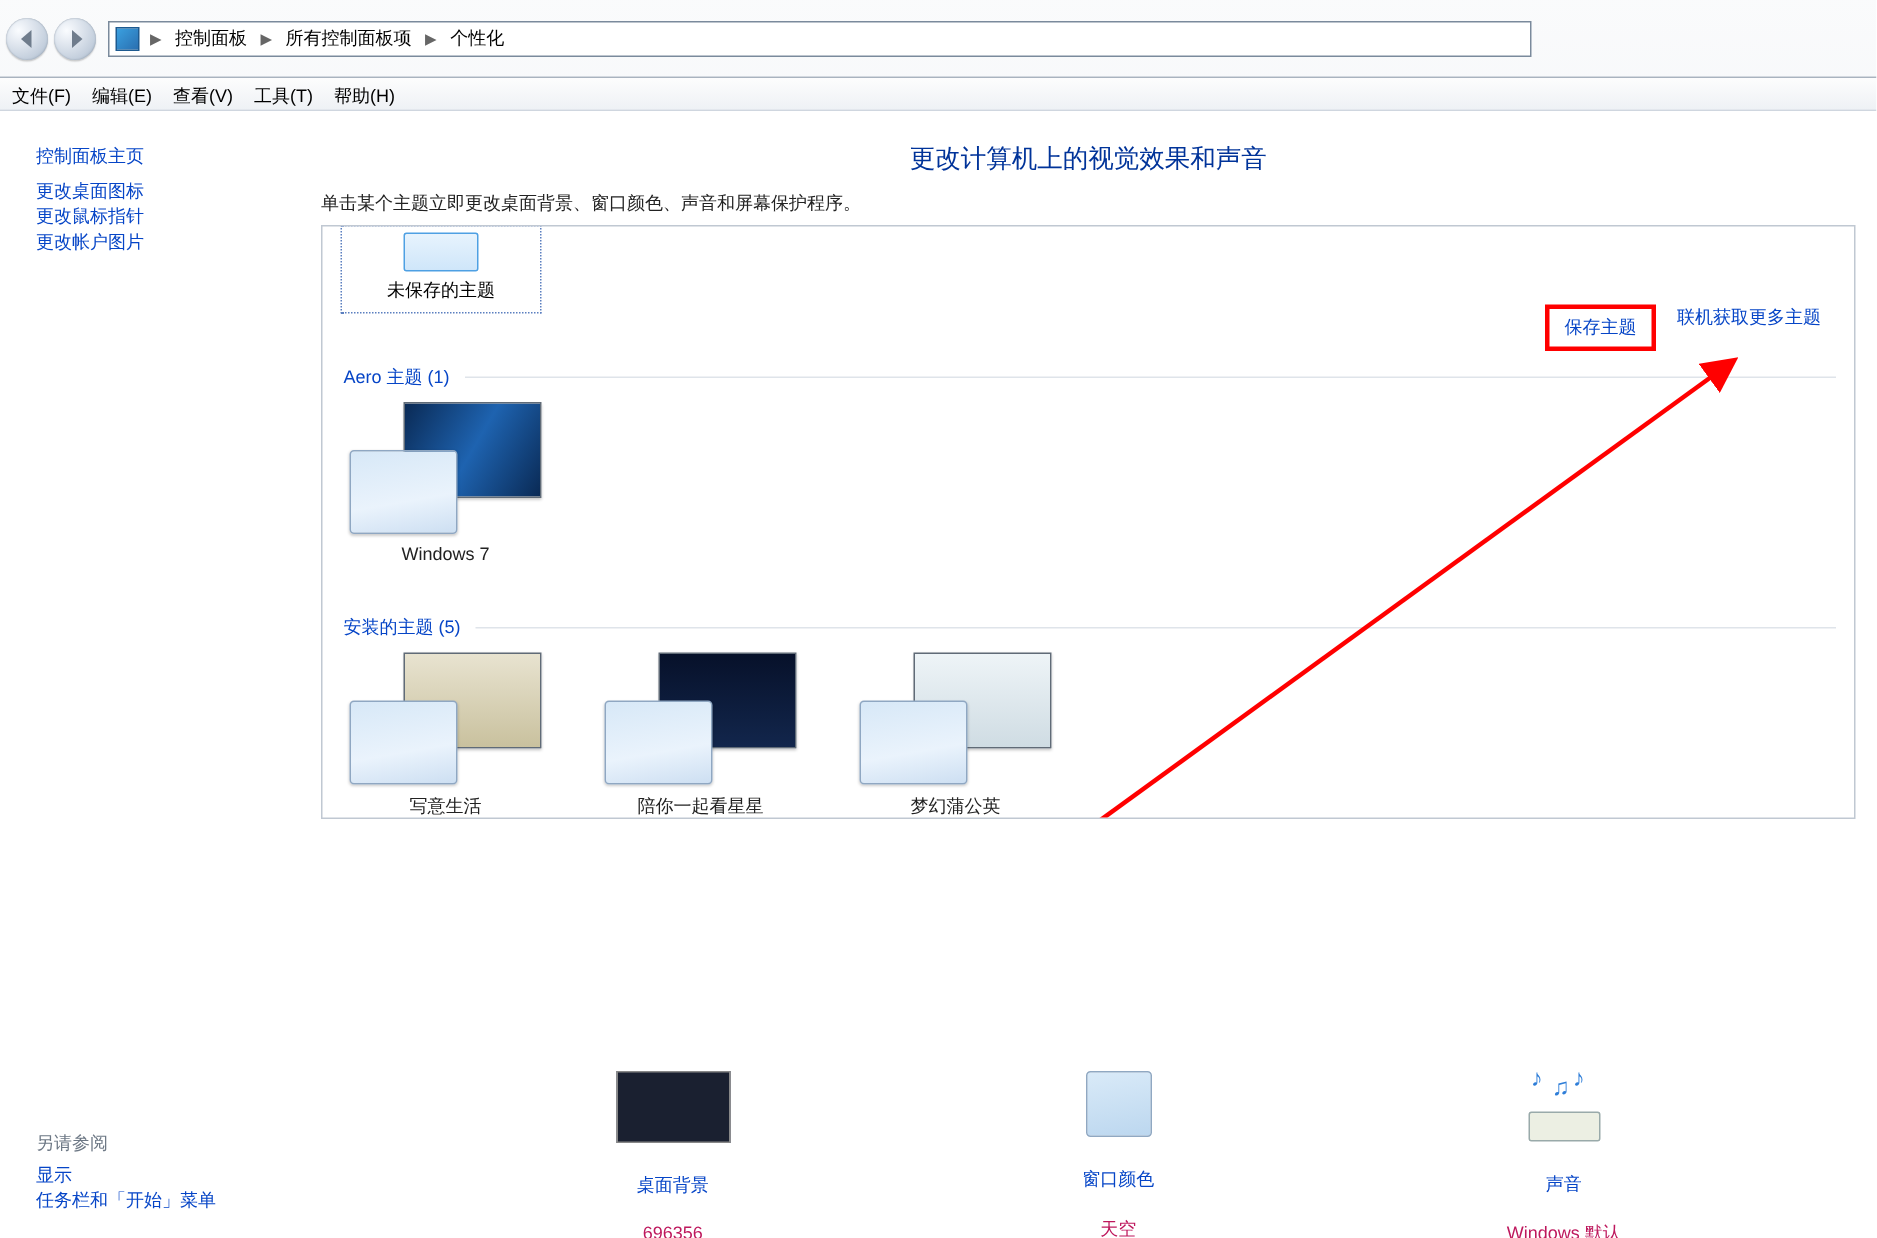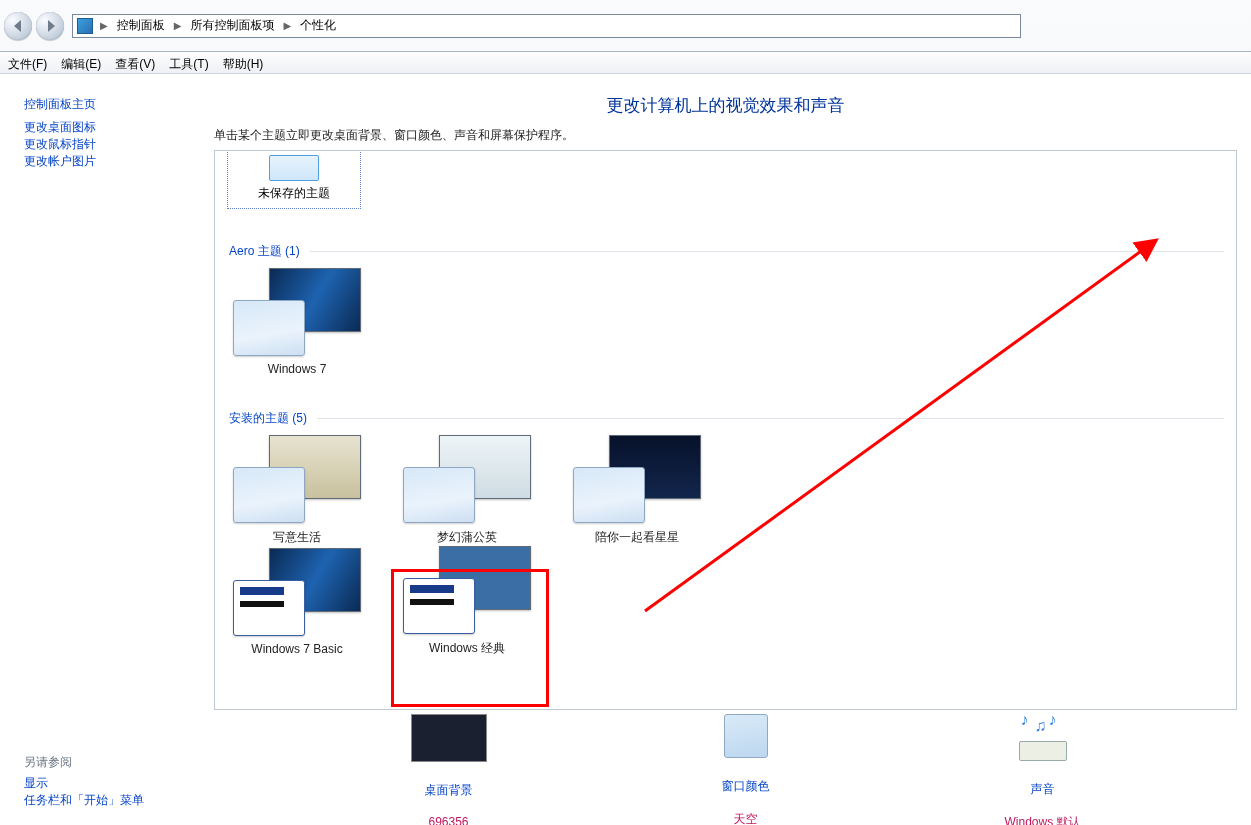--- a/index.html
+++ b/index.html
@@ -96,21 +96,21 @@
   .page-title {
     color:#003399;
     font-size:17px;
     margin-bottom: 10px;
     text-align: center;
   }
   .page-sub { color:#222; margin-bottom:6px; }
 
   .themes-box {
     border:1px solid #c0c8d2;
-    height: 560px;
+    height: 396px;
     overflow:hidden;
     position:relative;
     padding: 0 12px 12px 12px;
   }
 
   
   .unsaved-wrap {
     width: 134px;
     border:1px dotted #5b7fbf;
     padding: 0 0 6px 0;
@@ -273,20 +273,24 @@
 
     <div class="themes-box">
 
       
       <div class="unsaved-wrap">
         <div class="unsaved-thumb"></div>
         <div>未保存的主题</div>
       </div>
 
       
+      <div class="sect-actions">
+        <a class="box-save">保存主题</a>
+        <a>联机获取更多主题</a>
+      </div>
 
       
       <div class="sect-hdr">
         <span>Aero 主题 (1)</span>
       </div>
       <div class="tile-row">
         <div class="tile">
           <div class="thumb-stack">
             <div class="thumb-bg" style="background:linear-gradient(120deg,#0a2a55,#1e63b0,#0a2a55)"></div>
             <div class="thumb-fg"></div>
@@ -302,31 +306,31 @@
       <div class="tile-row">
         <div class="tile">
           <div class="thumb-stack">
             <div class="thumb-bg" style="background:linear-gradient(#e8e3d0,#c9c19e)"></div>
             <div class="thumb-fg"></div>
           </div>
           <div class="tile-label">写意生活</div>
         </div>
         <div class="tile">
           <div class="thumb-stack">
+            <div class="thumb-bg" style="background:linear-gradient(#07112a,#12264c)"></div>
+            <div class="thumb-fg"></div>
+          </div>
+          <div class="tile-label">陪你一起看星星</div>
+        </div>
+        <div class="tile">
+          <div class="thumb-stack">
             <div class="thumb-bg" style="background:linear-gradient(#eef4f7,#cfdce3)"></div>
             <div class="thumb-fg"></div>
           </div>
           <div class="tile-label">梦幻蒲公英</div>
-        </div>
-        <div class="tile">
-          <div class="thumb-stack">
-            <div class="thumb-bg" style="background:linear-gradient(#07112a,#12264c)"></div>
-            <div class="thumb-fg"></div>
-          </div>
-          <div class="tile-label">陪你一起看星星</div>
         </div>
       </div>
 
       
       <div class="tile-row">
         <div class="tile">
           <div class="thumb-stack">
             <div class="thumb-bg" style="background:linear-gradient(120deg,#0a2a55,#1e63b0,#0a2a55)"></div>
             <div class="thumb-fg classic"></div>
           </div>

